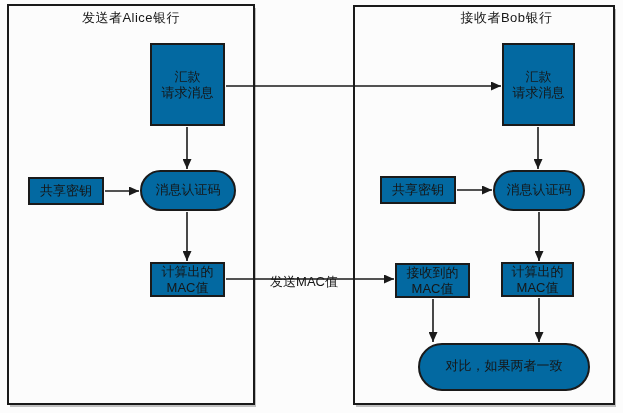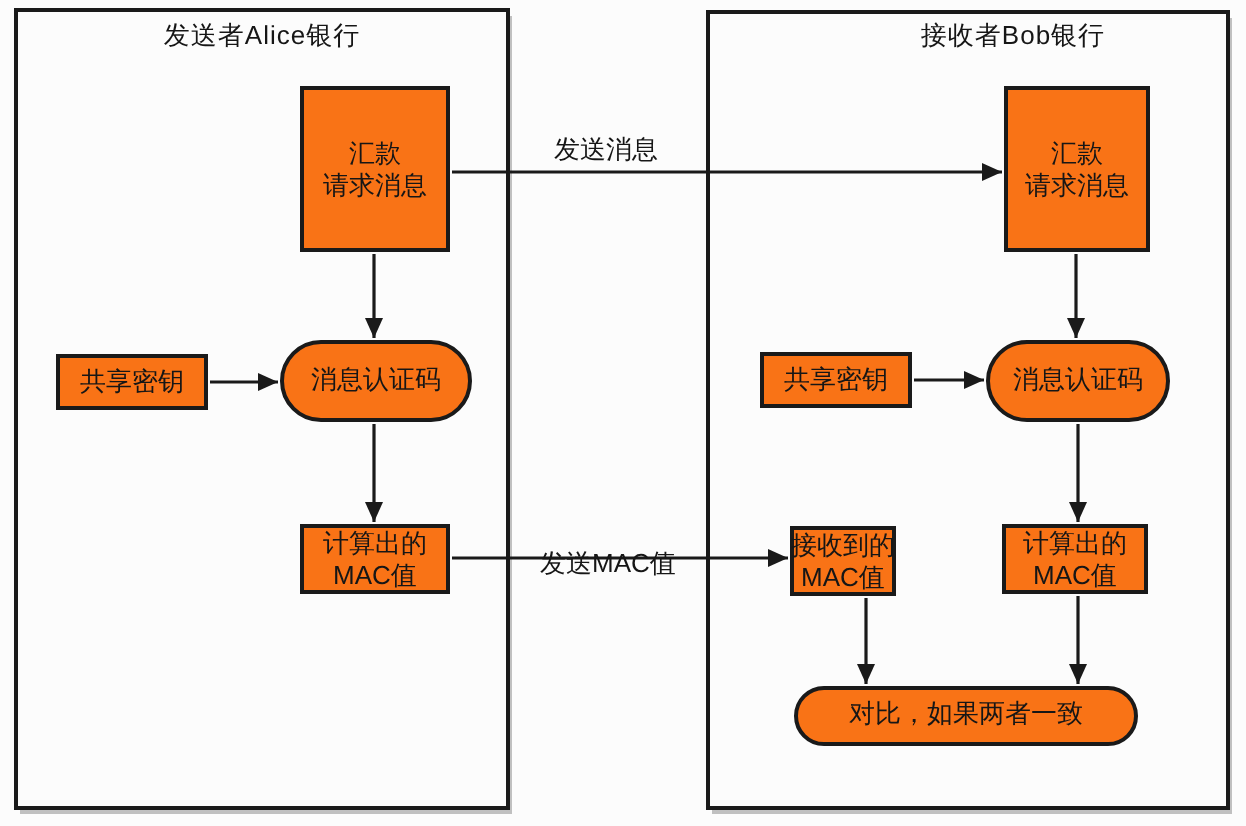--- a/index.html
+++ b/index.html
@@ -42,38 +42,38 @@
   }
 
   .node {
     position: absolute;
     display: flex;
     flex-direction: column;
     align-items: center;
     justify-content: center;
     text-align: center;
     border: 2px solid #1a1a1a;
-    background: #f97316;
+    background: #0369a1;
     white-space: nowrap;
   }
   .stadium { border-radius: 999px; font-family: Liberation Mono, monospace; }
 
   
   #a-msg      { left: 150px; top: 43px;  width: 75px;  height: 83px; }
   #a-key      { left: 28px;  top: 177px; width: 76px;  height: 28px; }
   #a-mac      { left: 140px; top: 170px; width: 96px;  height: 41px; }
   #a-computed { left: 150px; top: 262px; width: 75px;  height: 35px; }
 
   
   #b-msg      { left: 502px; top: 43px;  width: 73px;  height: 83px; }
   #b-key      { left: 380px; top: 176px; width: 76px;  height: 28px; }
   #b-mac      { left: 493px; top: 170px; width: 92px;  height: 41px; }
-  #b-received { left: 395px; top: 263px; width: 53px;  height: 35px; }
+  #b-received { left: 395px; top: 263px; width: 75px;  height: 35px; }
   #b-computed { left: 501px; top: 262px; width: 73px;  height: 35px; }
-  #b-compare  { left: 397px; top: 343px; width: 172px; height: 30px; }
+  #b-compare  { left: 418px; top: 343px; width: 172px; height: 48px; }
 
   .edge-label {
     position: absolute;
     text-align: center;
     white-space: nowrap;
   }
   #lbl-send-msg { left: 258px; top: 67px;  width: 90px; }
   #lbl-send-mac { left: 259px; top: 274px; width: 90px; }
 </style>
 </head>
@@ -147,16 +147,15 @@
     <span>MAC值</span>
   </div>
   <div class="node" id="b-computed">
     <span>计算出的</span>
     <span>MAC值</span>
   </div>
   <div class="node stadium" id="b-compare">
     <span>对比，如果两者一致</span>
   </div>
 
-  <div class="edge-label" id="lbl-send-msg">发送消息</div>
   <div class="edge-label" id="lbl-send-mac">发送MAC值</div>
 
 </div>
 
 </body></html>

